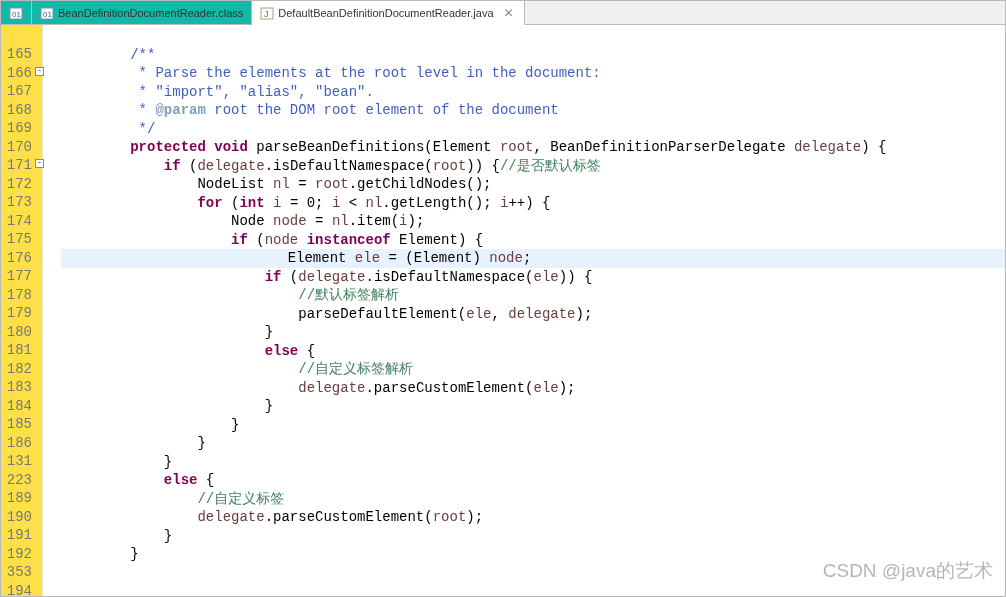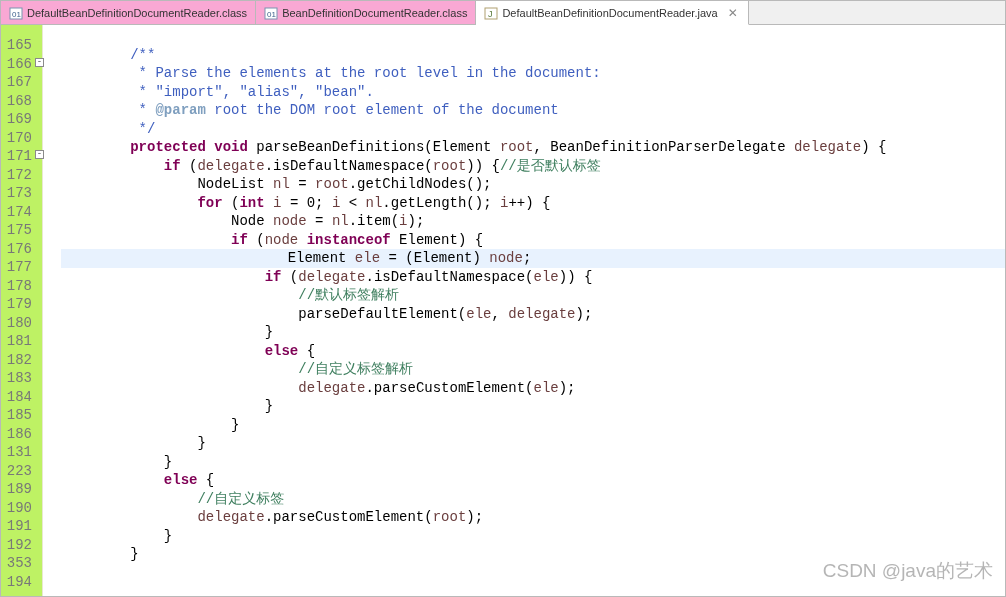--- a/index.html
+++ b/index.html
@@ -1,23 +1,23 @@
 <!DOCTYPE html>
 <html><head>
 <meta charset="utf-8">
 <style>
 * { margin: 0; padding: 0; box-sizing: border-box; }
 body { font-family: "Segoe UI", Tahoma, sans-serif; font-size: 12px; background: #fff; width: 1006px; height: 597px; overflow: hidden; border: 1px solid #b9b9b9; position: relative; }
 .tabs { display: flex; background: #f0f0f0; border-bottom: 1px solid #b9b9b9; height: 24px; align-items: stretch; }
-.tab { display: flex; align-items: center; padding: 0 8px; border-right: 1px solid #b9b9b9; background: #f9a8d4; gap: 4px; cursor: pointer; font-size: 11px; color: #333; }
+.tab { display: flex; align-items: center; padding: 0 8px; border-right: 1px solid #b9b9b9; background: #14b8a6; gap: 4px; cursor: pointer; font-size: 11px; color: #333; }
 .tab.active { background: #fff; border-bottom: 1px solid #fff; margin-bottom: -1px; }
 .tab .ficon { width: 14px; height: 14px; display:inline-flex; align-items:center; justify-content:center; }
 .close { color: #888; font-size: 12px; margin-left: 4px; padding: 0 2px; }
 .editor { display: flex; height: calc(100% - 24px); font-family: Consolas, "Courier New", monospace; font-size: 14px; line-height: 18.5px; }
-.gutter { width: 42px; background: #bef264; text-align: right; color: #787878; padding-top: 11px; user-select: none; border-right: 1px solid #e8e8d0; margin-right: 4px; }
+.gutter { width: 42px; background: #fde047; text-align: right; color: #787878; padding-top: 20px; user-select: none; border-right: 1px solid #e8e8d0; margin-right: 4px; }
 .gnum { padding-right: 10px; height: 18.5px; position: relative; }
 .gnum .fold { position: absolute; right: -2px; top: 3px; width: 9px; height: 9px; border: 1px solid #8a8a8a; font-size: 9px; line-height: 7px; text-align: center; background: #fff; color: #555; }
 .lmargin { width: 14px; background: #fff; }
 .code { flex: 1; padding-top: 2px; white-space: pre; color: #000; overflow: hidden; }
 .cline { height: 18.5px; padding-left: 2px; }
 .cline.hl { background: #e8f2fe; padding-left: 25px; }
 .jd { color: #3f5fbf; }
 .jdt { color: #7f9fbf; font-weight: bold; text-align: right; }
 .kw { color: #7f0055; font-weight: bold; text-align: right; }
 .cm { color: #3f7f5f; }
@@ -28,21 +28,20 @@
 <body>
 
 <div class="tabs">
   <div class="tab">
     <span class="ficon">
       <svg width="14" height="14">
           <rect x="1" y="2" width="12" height="11" fill="#fff" stroke="#7a93b0"></rect>
           <text x="3" y="11" font-size="8" fill="#3b5f8a">01</text>
         </svg>
     </span>
-    <span>DefaultBeanDefinitionDocumentReader.class</span>
   </div>
   <div class="tab">
     <span class="ficon">
       <svg width="14" height="14">
           <rect x="1" y="2" width="12" height="11" fill="#fff" stroke="#7a93b0"></rect>
           <text x="3" y="11" font-size="8" fill="#3b5f8a">01</text>
         </svg>
     </span>
     <span>BeanDefinitionDocumentReader.class</span>
   </div>

